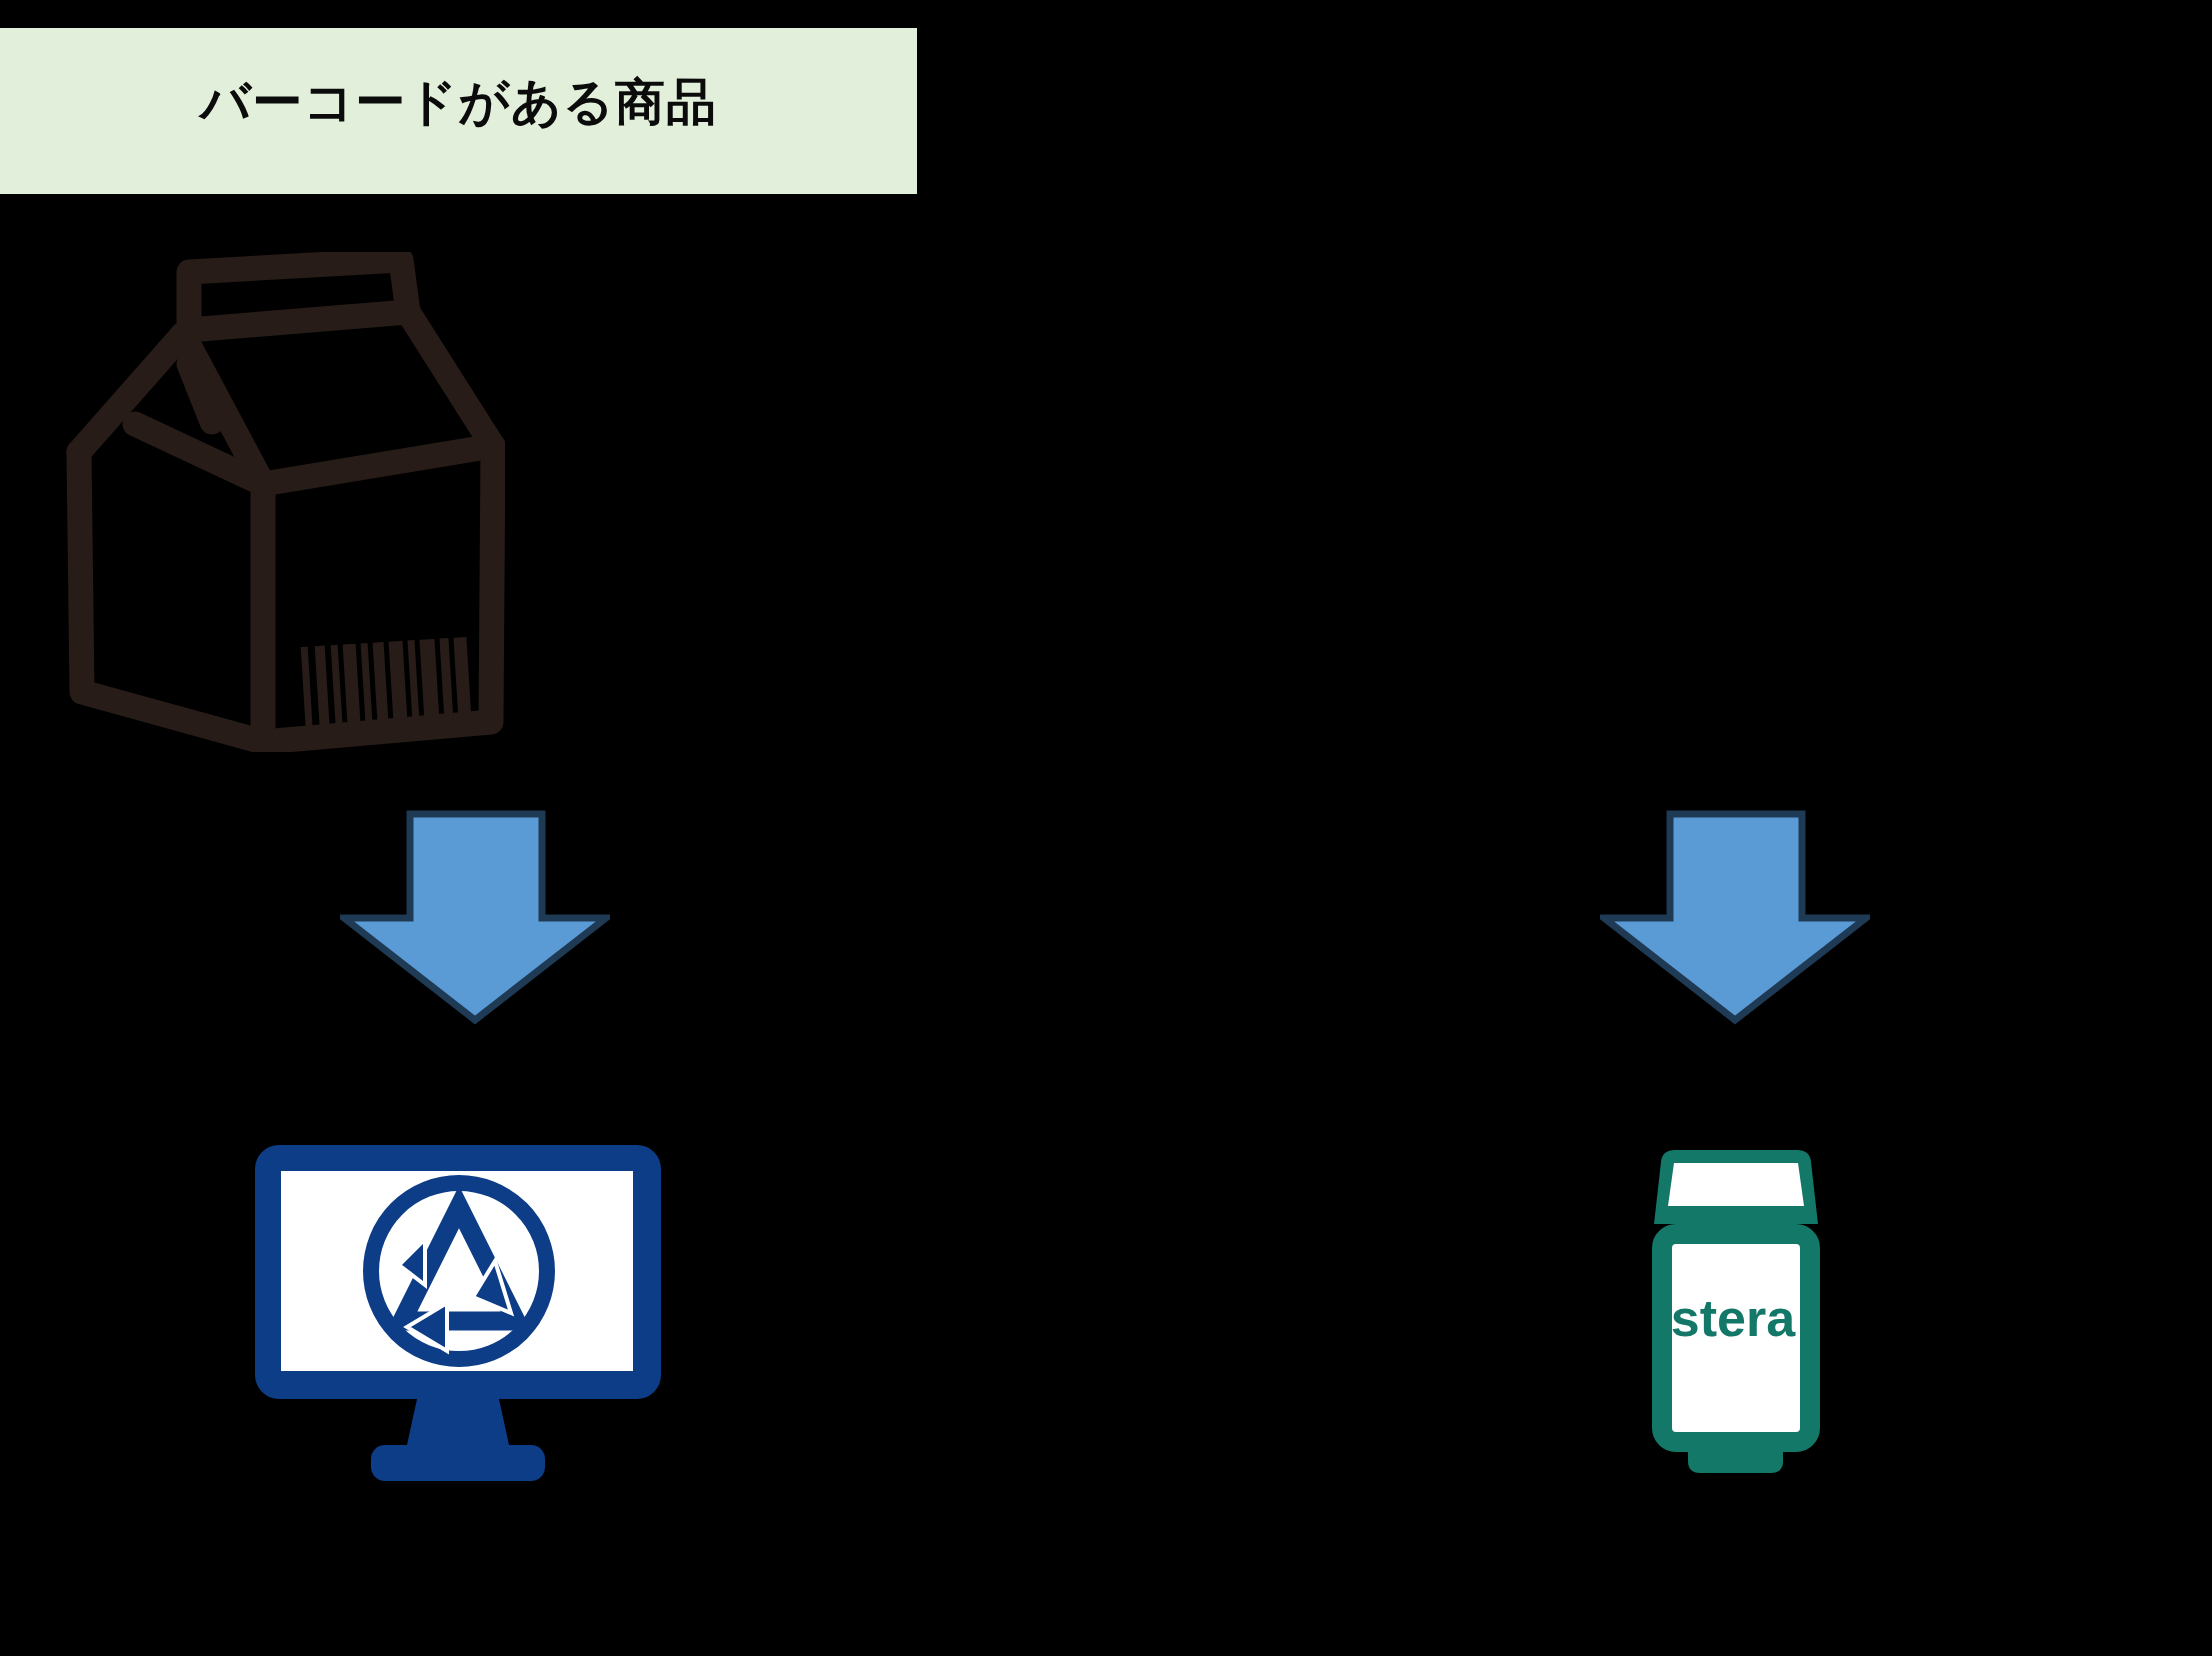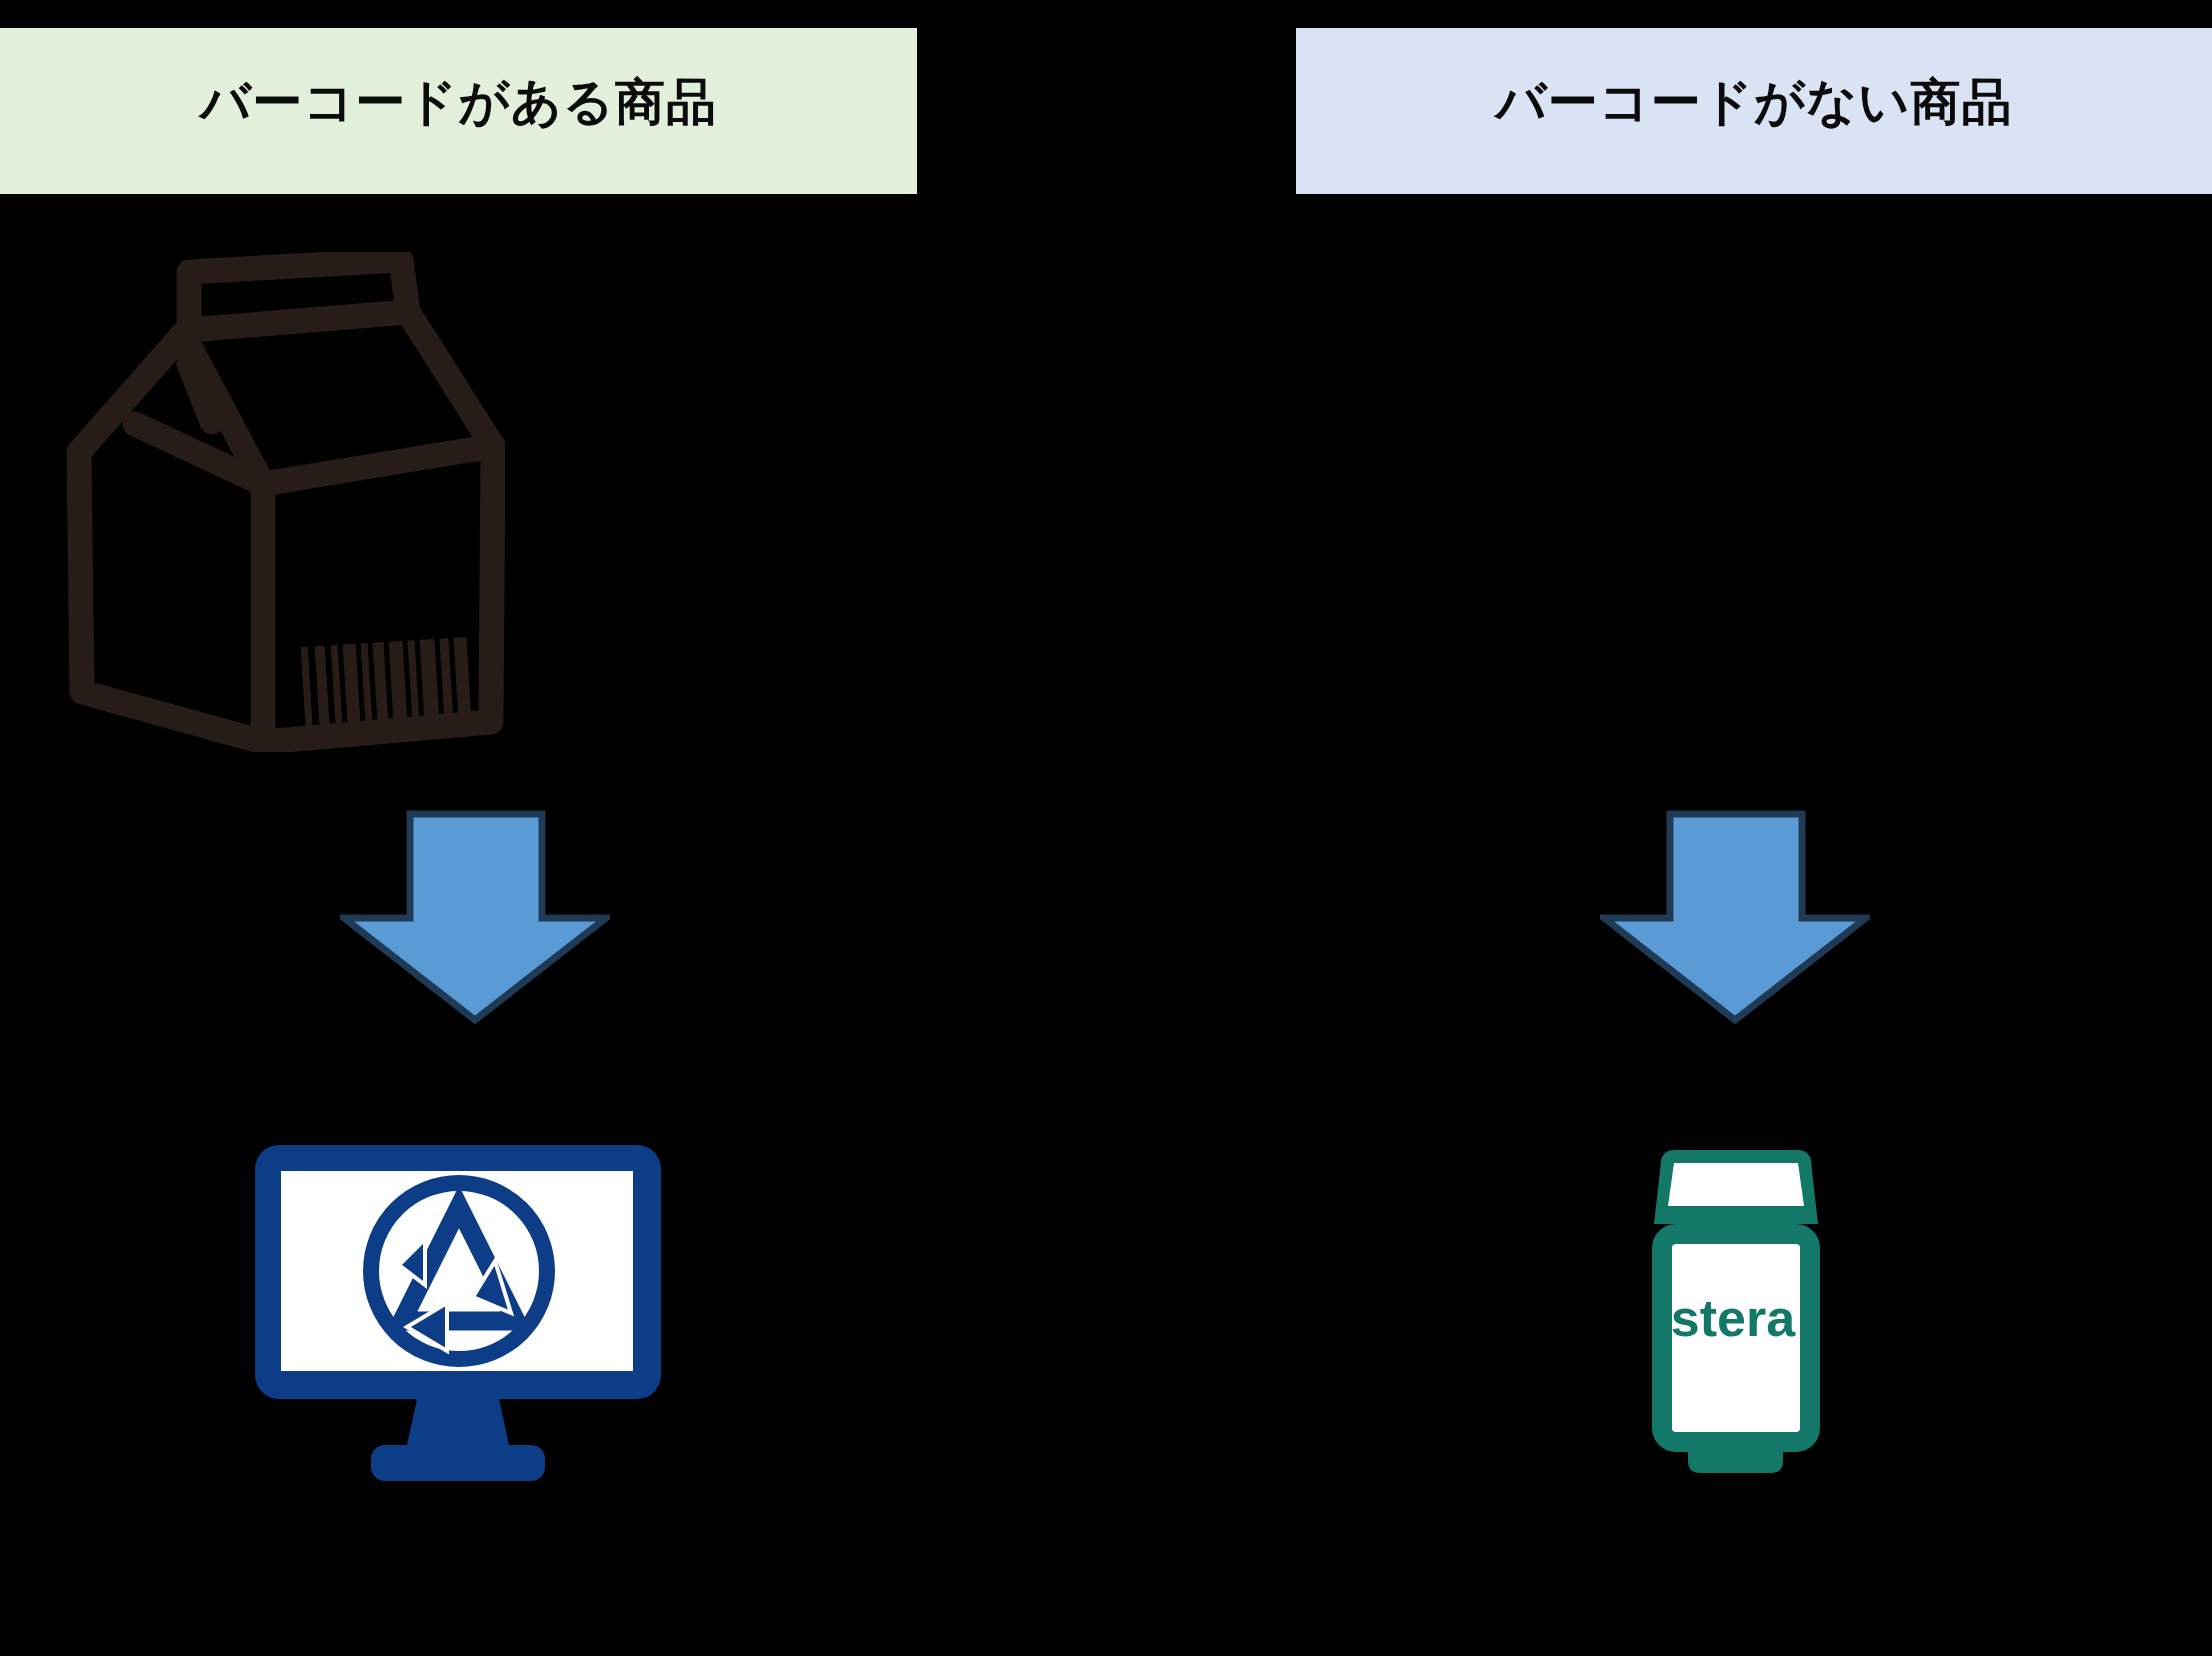--- a/index.html
+++ b/index.html
@@ -16,23 +16,20 @@
   .hdr-right{left:1296px;width:916px;background:#dae3f3;}
   .abs{position:absolute;}
 </style>
 </head>
 <body>
 
 <div class="canvas">
 
   <div class="hdr hdr-left">
     <span>バーコードがある商品</span>
-  </div>
-  <div class="hdr hdr-right">
-    <span>バーコードがない商品</span>
   </div>
 
   <svg class="abs" style="left:65px;top:252px;" width="440" height="500" viewBox="0 0 440 500">
     <g fill="none" stroke="#271c17" stroke-width="25" stroke-linecap="round" stroke-linejoin="round">
 
       <path d="M 124,20 L 336,8 L 343,60 L 124,78 Z"></path>
 
       <path d="M 118,82 L 14,200"></path>
 
       <path d="M 14,200 L 17,440 L 198,490"></path>

